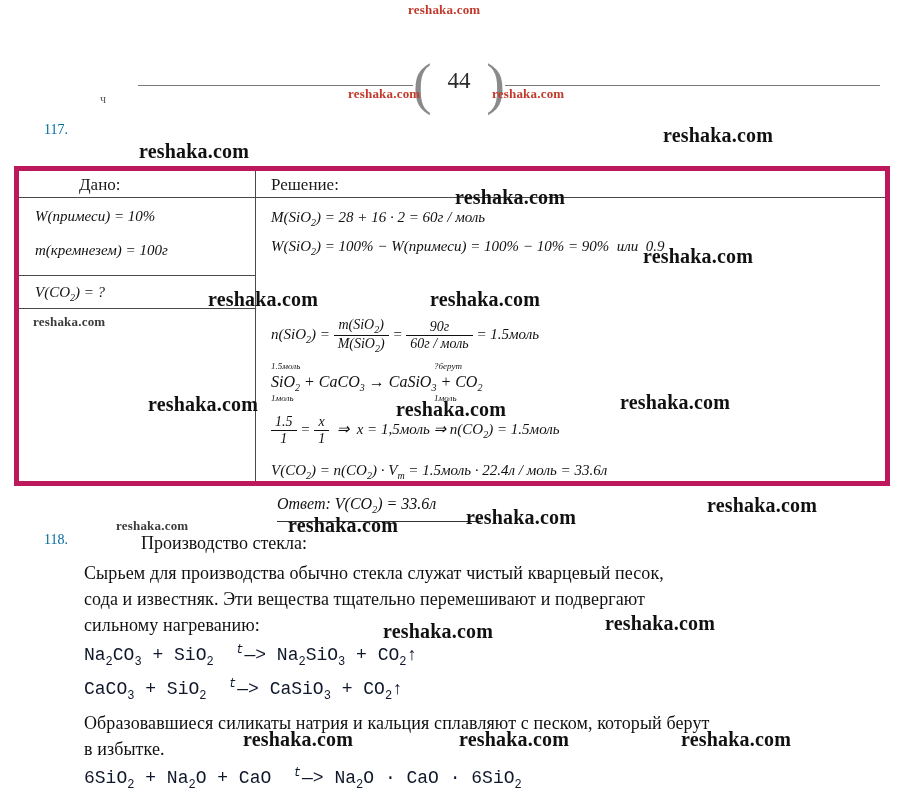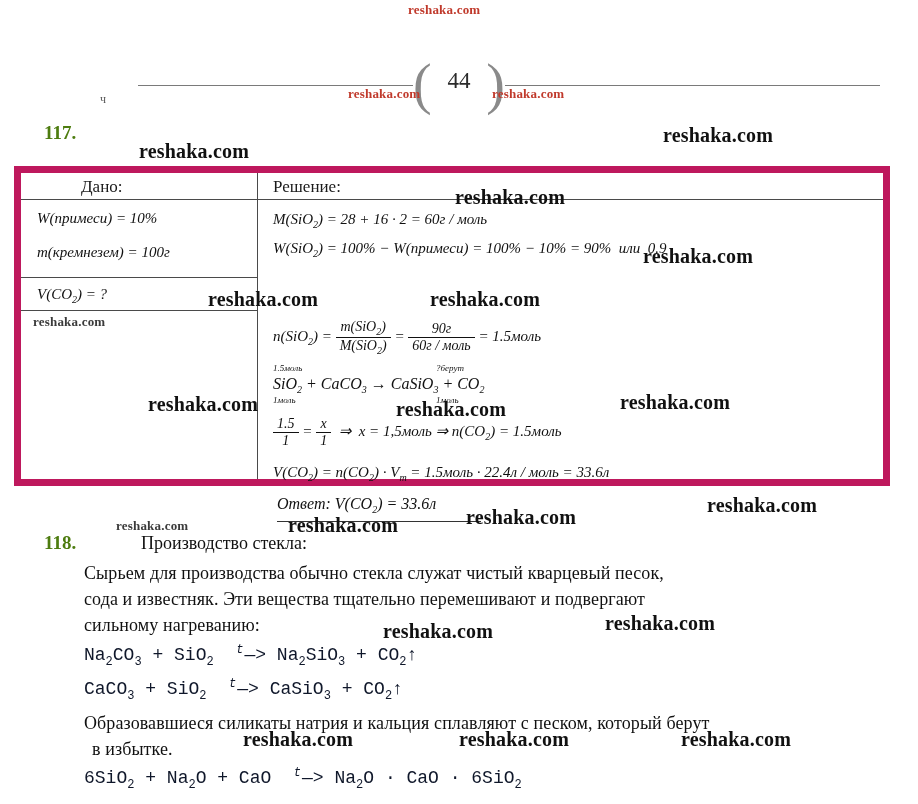--- a/index.html
+++ b/index.html
@@ -69,31 +69,31 @@
     position: absolute;
     left: 0; right: 0; top: 10px;
     text-align: center;
     font-size: 23px;
     color: #2b2b2b;
   }
 
   
   .task-num {
     position: absolute;
-    font-weight: bold;
-    font-size: 19px;
-    color: #4d7c0f;
+    font-weight: normal;
+    font-size: 14px;
+    color: #0369a1;
   }
 
   
   .table {
     position: absolute;
     left: 14px; top: 166px;
     width: 876px; height: 320px;
-    border: 7px solid #be185d;
+    border: 5px solid #be185d;
     box-sizing: border-box;
   }
   .tbl-vline {
     position: absolute;
     left: 236px; top: 0; bottom: 0;
     width: 1px; background: #4a4a4a;
   }
   .tbl-hline {
     position: absolute;
     left: 0; width: 236px;
@@ -285,21 +285,21 @@
 <div class="eq" style="left:84px; top:645px;">
   Na<span class="s">2</span>CO<span class="s">3</span> + SiO<span class="s">2</span>
   &nbsp;<span class="arrow-t">t</span>—&gt;&nbsp;Na<span class="s">2</span>SiO<span class="s">3</span> + CO<span class="s">2</span>↑
 </div>
 <div class="eq" style="left:84px; top:679px;">
   CaCO<span class="s">3</span> + SiO<span class="s">2</span>
   &nbsp;<span class="arrow-t">t</span>—&gt;&nbsp;CaSiO<span class="s">3</span> + CO<span class="s">2</span>↑
 </div>
 
 <div class="para just" style="left:84px; top:710px;">Образовавшиеся силикаты натрия и кальция сплавляют с песком, который берут</div>
-<div class="para just" style="left:92px; top:736px;">в избытке.</div>
+<div class="para just" style="left:84px; top:736px;">в избытке.</div>
 
 <div class="eq" style="left:84px; top:768px;">
   6SiO<span class="s">2</span> + Na<span class="s">2</span>O + CaO
   &nbsp;<span class="arrow-t">t</span>—&gt;&nbsp;Na<span class="s">2</span>O · CaO · 6SiO<span class="s">2</span>
 </div>
 
 <div id="wm-layer">
     <div class="wm red" style="left: 408px; top: 2px; font-size: 13px;">reshaka.com</div>
     <div class="wm red" style="left: 348px; top: 86px; font-size: 13px;">reshaka.com</div>
     <div class="wm red" style="left: 492px; top: 86px; font-size: 13px;">reshaka.com</div>

